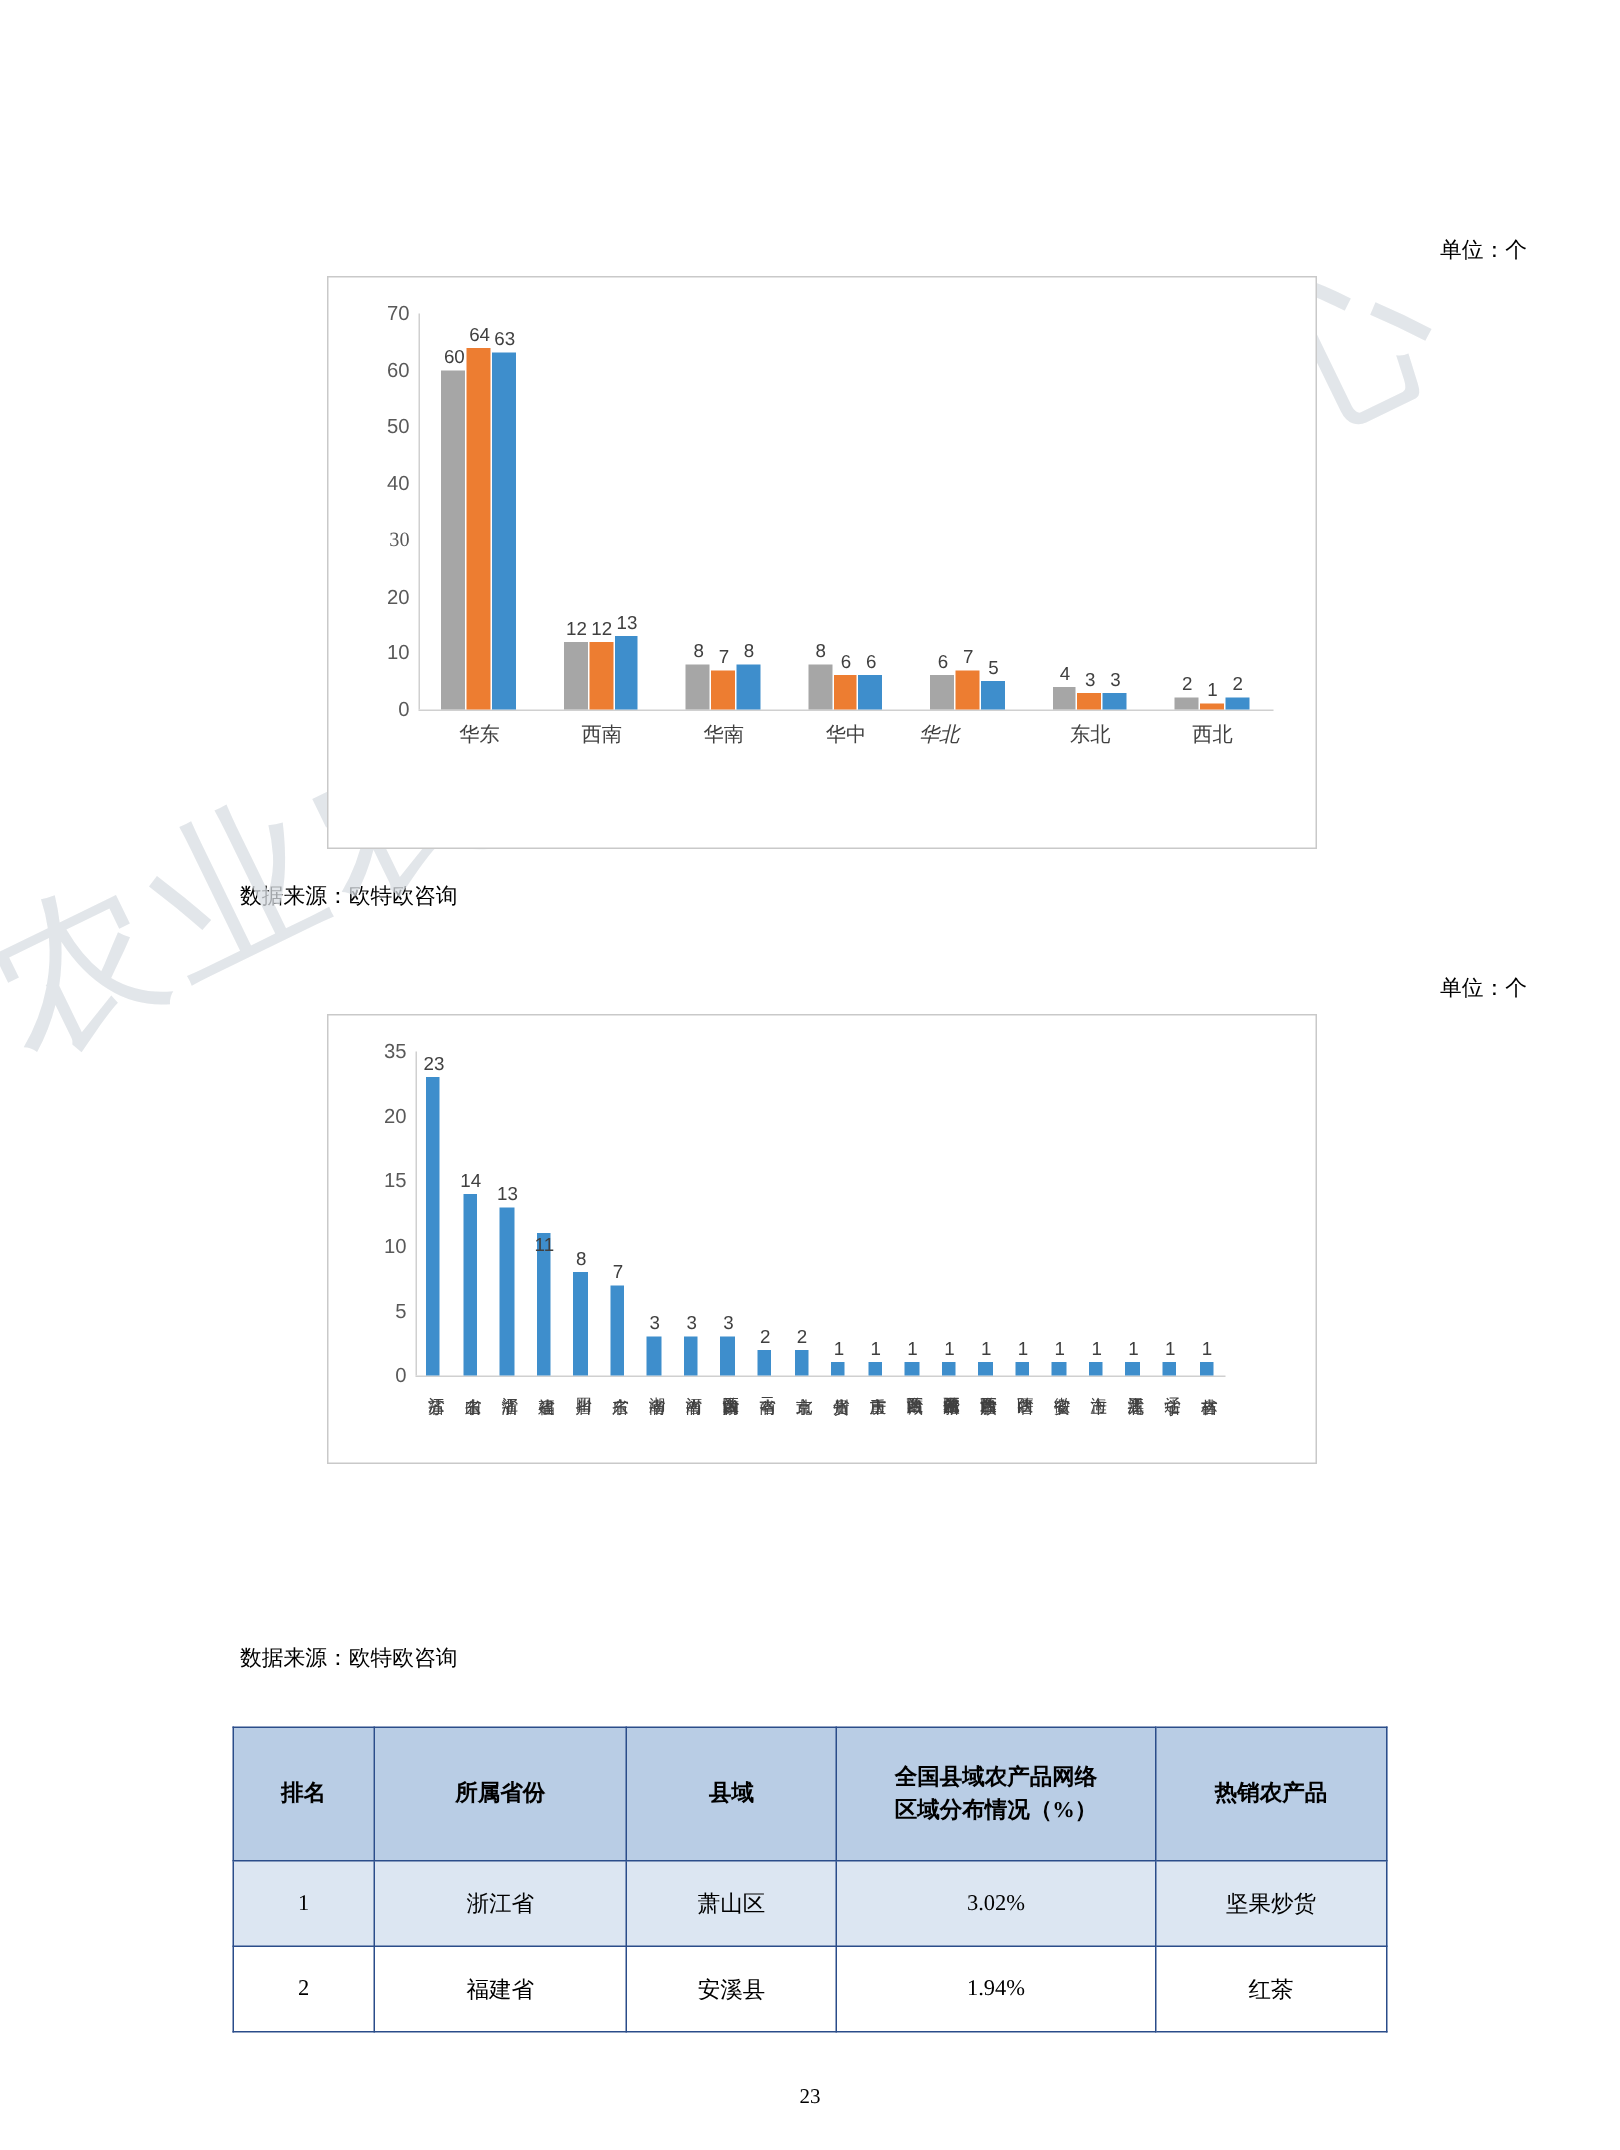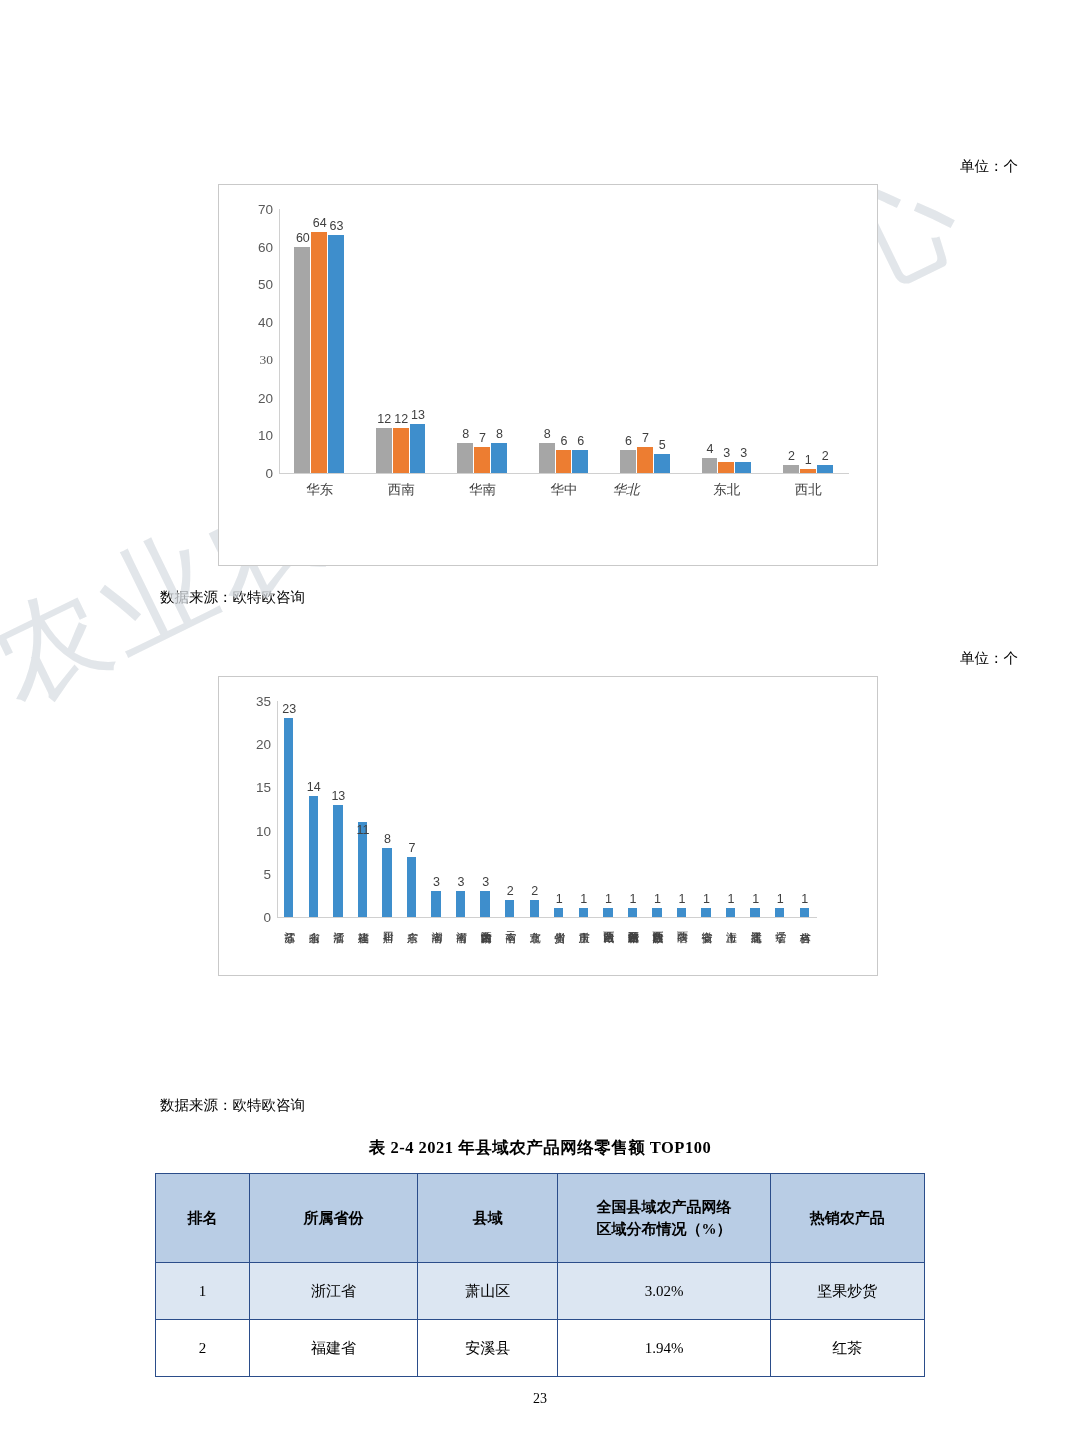--- a/index.html
+++ b/index.html
@@ -293,21 +293,20 @@
       <div class="catlabel-v" style="left: 561.182px; top: 246px;">辽宁省</div>
       <div class="bar" style="left: 580.573px; width: 9.30909px; height: 8.64px; bottom: 58px; background: rgb(62, 142, 204);"></div>
       <div class="barlabel" style="left: 585.727px; top: 215.36px;">1</div>
       <div class="catlabel-v" style="left: 585.727px; top: 246px;">吉林省</div>
     </div>
 
   <div style="height:120px"></div>
   <div class="source">数据来源：欧特欧咨询</div>
 
   <div style="height:22px"></div>
-  <div class="fig-title">表 2-4  2021 年县域农产品网络零售额 TOP100</div>
 
   <div style="height:14px"></div>
   <table class="data">
     <thead>
       <tr>
         <th style="width:90px">排名</th>
         <th style="width:170px">所属省份</th>
         <th style="width:140px">县域</th>
         <th style="width:215px">
           <span>全国县域农产品网络</span><br>

